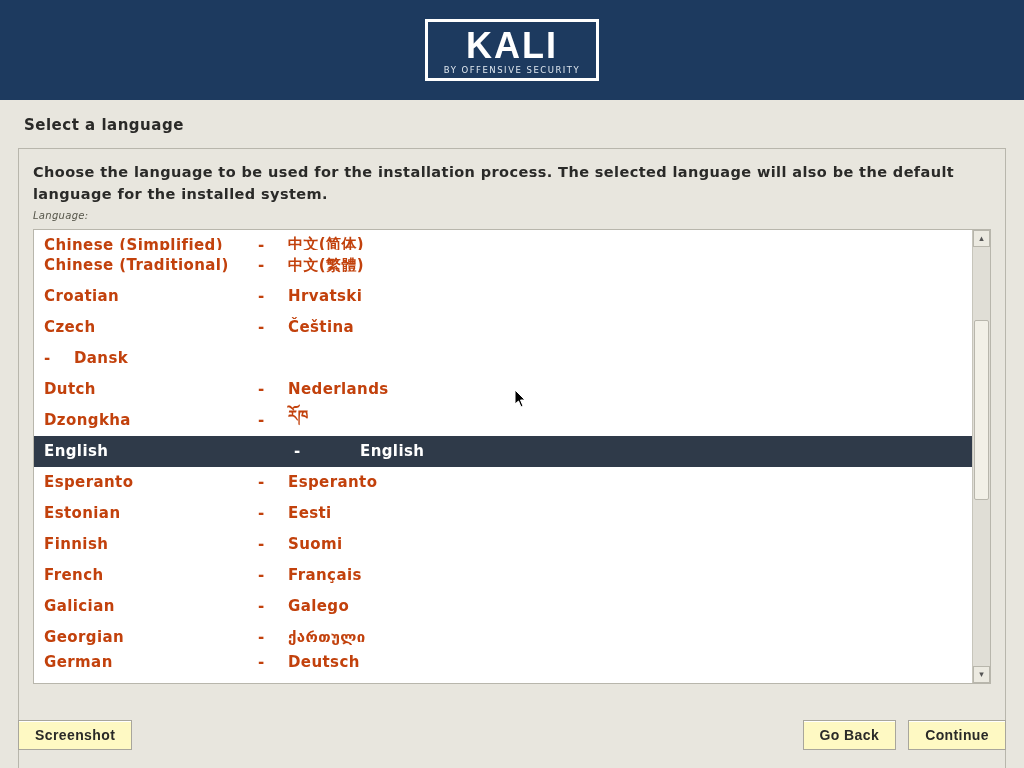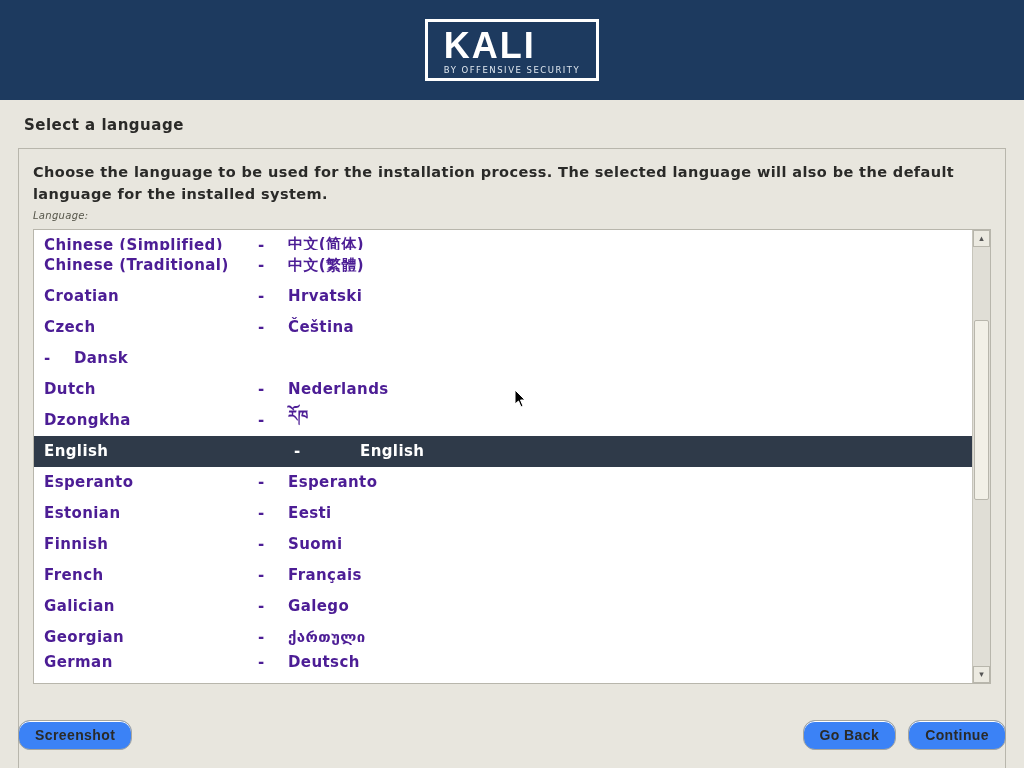--- a/index.html
+++ b/index.html
@@ -13,20 +13,21 @@
   .header {
     background: #1d3a5f;
     height: 100px;
     display: flex;
     align-items: center;
     justify-content: center;
   }
   .logo-box {
     border: 3px solid #ffffff;
     padding: 6px 16px 4px 16px;
+    text-align: center;
     line-height: 1;
   }
   .logo-title {
     color: #ffffff;
     font-size: 36px;
     font-weight: 700;
     letter-spacing: 2px;
     font-family: Arial, sans-serif;
   }
   .logo-sub {
@@ -75,21 +76,21 @@
     flex: 1;
     overflow: hidden;
     position: relative;
   }
   .row {
     display: flex;
     align-items: center;
     height: 31px;
     padding-left: 10px;
     font-size: 15px;
-    color: #4c1d95;
+    color: #c2410c;
     font-weight: 600;
     letter-spacing: 0.4px;
     cursor: default;
   }
   .row.cut { height: 20px; align-items: flex-end; overflow: hidden; }
   .row.cut > * { transform: translateY(4px); }
   .row.cut-bottom { height: 22px; align-items: flex-start; overflow: hidden; }
   .row.selected {
     background: #2f3a49;
     color: #ffffff;
@@ -130,23 +131,23 @@
   }
   .footer {
     position: absolute;
     left: 18px; right: 18px;
     bottom: 18px;
     display: flex;
     align-items: center;
     justify-content: space-between;
   }
   .btn {
-    background: #3b82f6;
+    background: #fef9c3;
     border: 1px solid #a8a69c;
-    border-radius: 12px;
+    border-radius: 0;
     padding: 6px 16px;
     font-size: 14px;
     font-weight: 700;
     color: #2a2a28;
     letter-spacing: 0.4px;
     cursor: pointer;
     box-shadow: inset 0 1px 0 #ffffff;
   }
   .btn-group { display: flex; gap: 12px; }
   .cursor-arrow {

